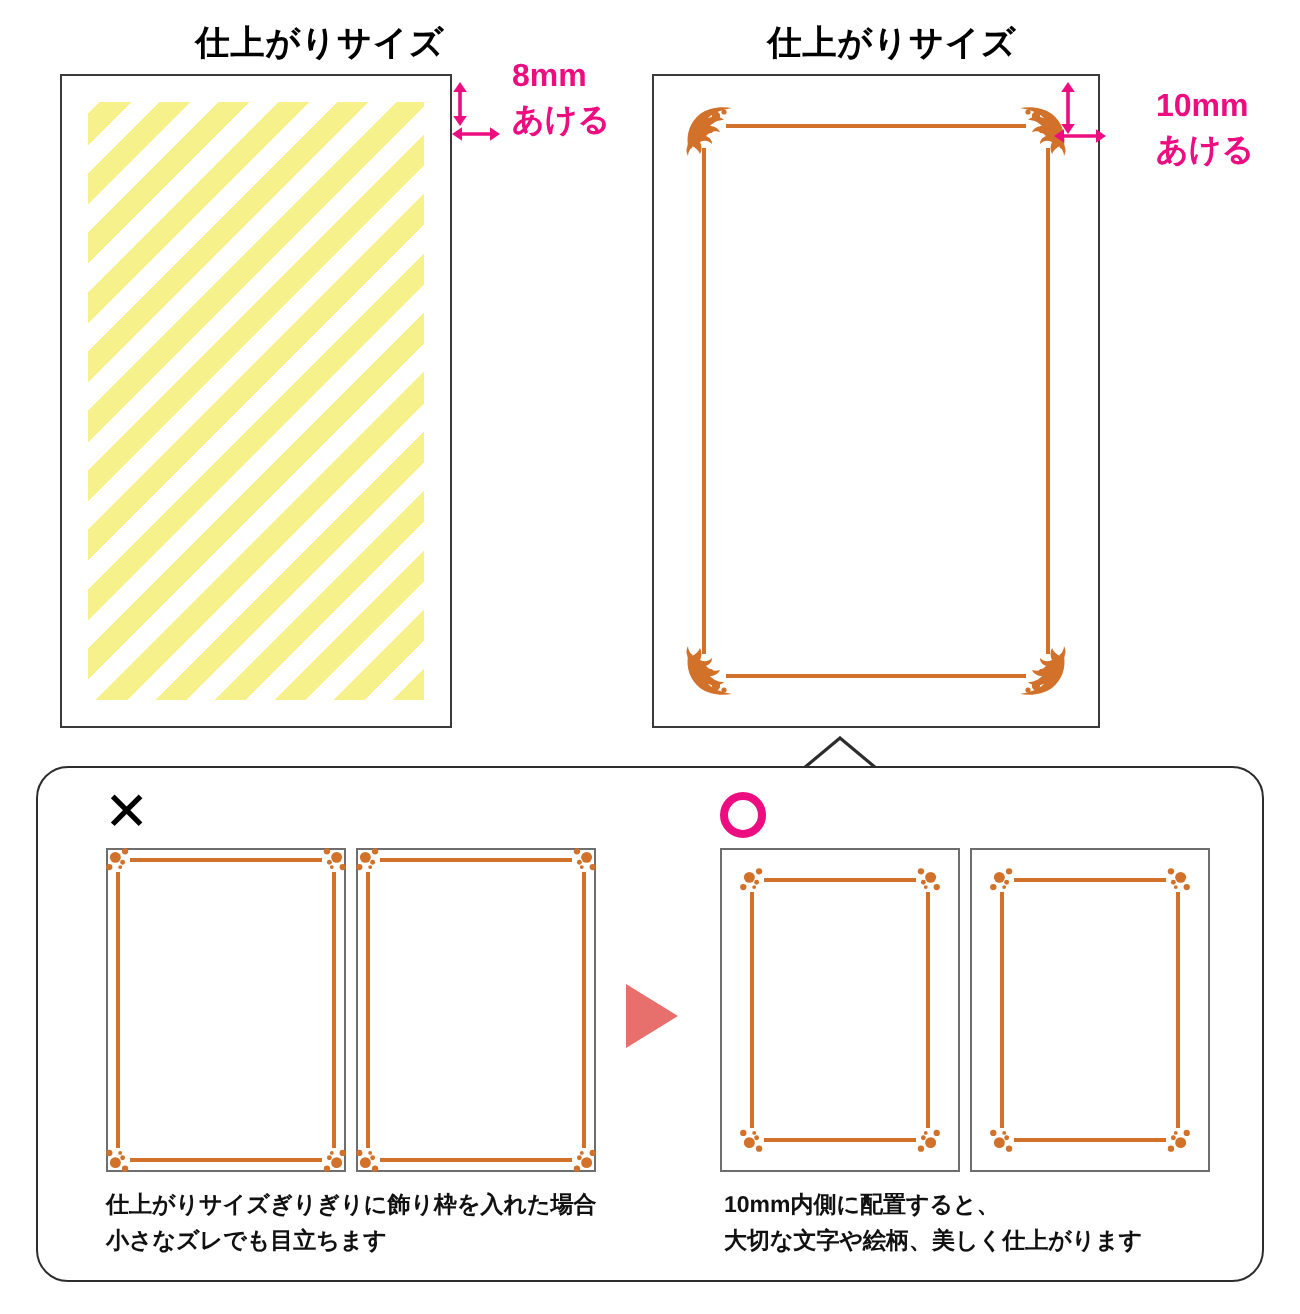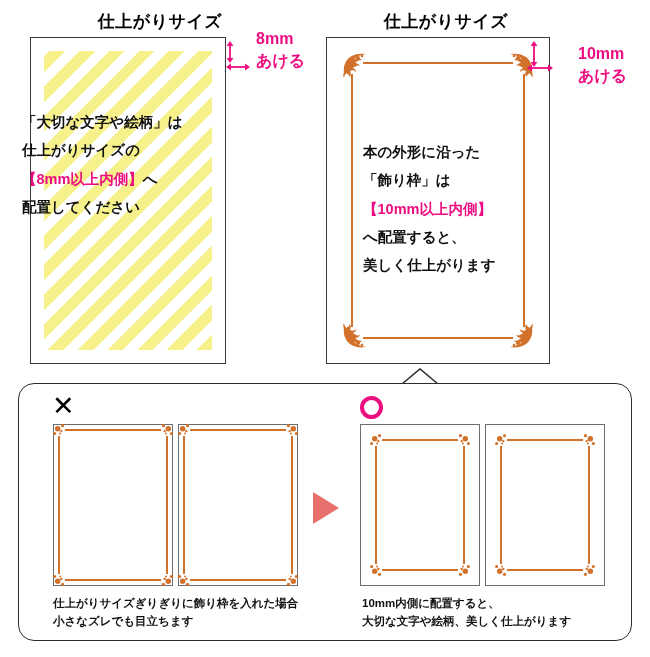--- a/index.html
+++ b/index.html
@@ -108,28 +108,20 @@
 <body>
 
 <div id="root">
 
   <div class="abs panel-title" style="left:30px; top:10px; width:260px;">仕上がりサイズ</div>
 
   <div class="page-box" style="left:30px; top:37px; width:196px; height:327px;">
     <div class="stripes"></div>
   </div>
 
-  <div class="ltext">
-    <div>「大切な文字や絵柄」は</div>
-    <div>仕上がりサイズの</div>
-    <div>
-      <span class="hl">【8mm以上内側】</span><span>へ</span>
-    </div>
-    <div>配置してください</div>
-  </div>
 
   <div class="arrow-v" style="left:224px; top:41px;">
     <svg width="12" height="22" viewBox="0 0 12 22">
       <line x1="6" y1="3" x2="6" y2="19" stroke="#ec0e80" stroke-width="1.8"></line>
       <polygon points="6,0 2.6,5 9.4,5" fill="#ec0e80"></polygon>
       <polygon points="6,22 2.6,17 9.4,17" fill="#ec0e80"></polygon>
     </svg>
   </div>
   <div class="arrow-h" style="left:226px; top:61px;">
     <svg width="24" height="12" viewBox="0 0 24 12">
@@ -201,27 +193,20 @@
             <circle cx="18" cy="7" r="2.1"></circle>
             <circle cx="7" cy="18" r="2.1"></circle>
             <circle cx="15" cy="14" r="1.6"></circle>
             <circle cx="22" cy="5" r="1.3"></circle>
             <circle cx="5" cy="22" r="1.3"></circle>
           </g>
         </svg>
       </div>
     </div>
 
-    <div class="rtext">
-      <div>本の外形に沿った</div>
-      <div>「飾り枠」は</div>
-      <div class="hl">【10mm以上内側】</div>
-      <div>へ配置すると、</div>
-      <div>美しく仕上がります</div>
-    </div>
   </div>
 
   <div class="arrow-v" style="left:528px; top:41px;">
     <svg width="12" height="26" viewBox="0 0 12 26">
       <line x1="6" y1="3" x2="6" y2="23" stroke="#ec0e80" stroke-width="1.8"></line>
       <polygon points="6,0 2.6,5 9.4,5" fill="#ec0e80"></polygon>
       <polygon points="6,26 2.6,21 9.4,21" fill="#ec0e80"></polygon>
     </svg>
   </div>
   <div class="arrow-h" style="left:527px; top:62px;">

